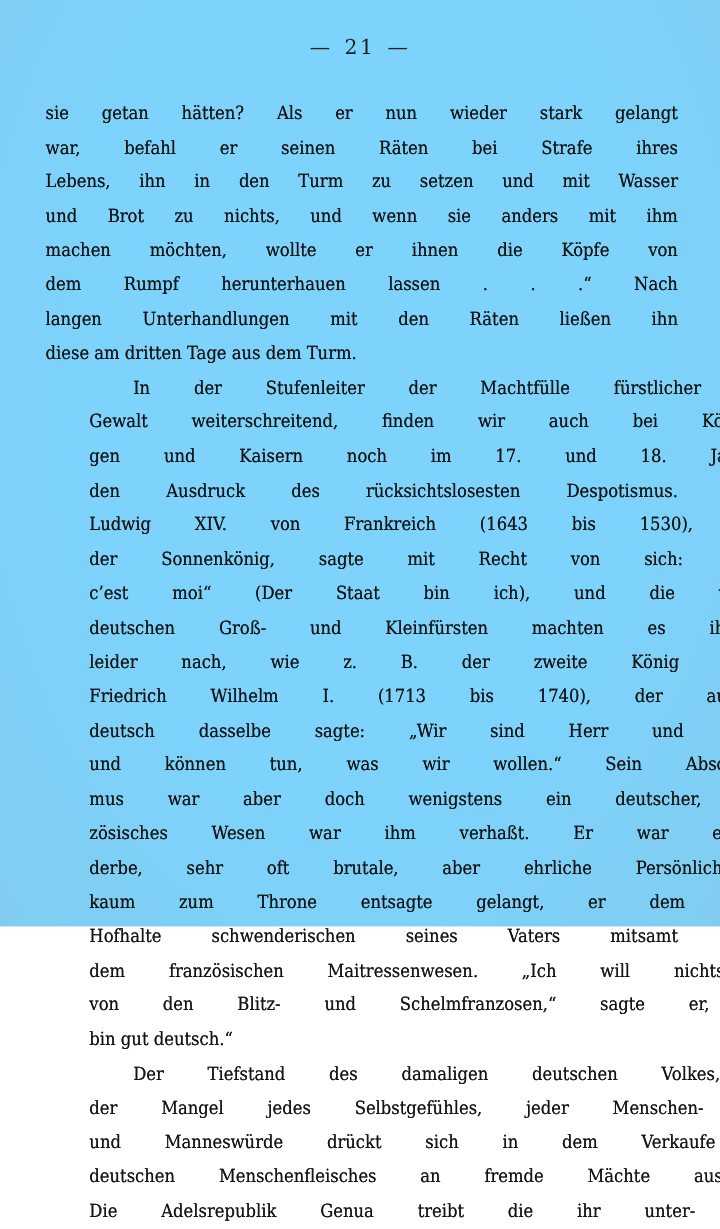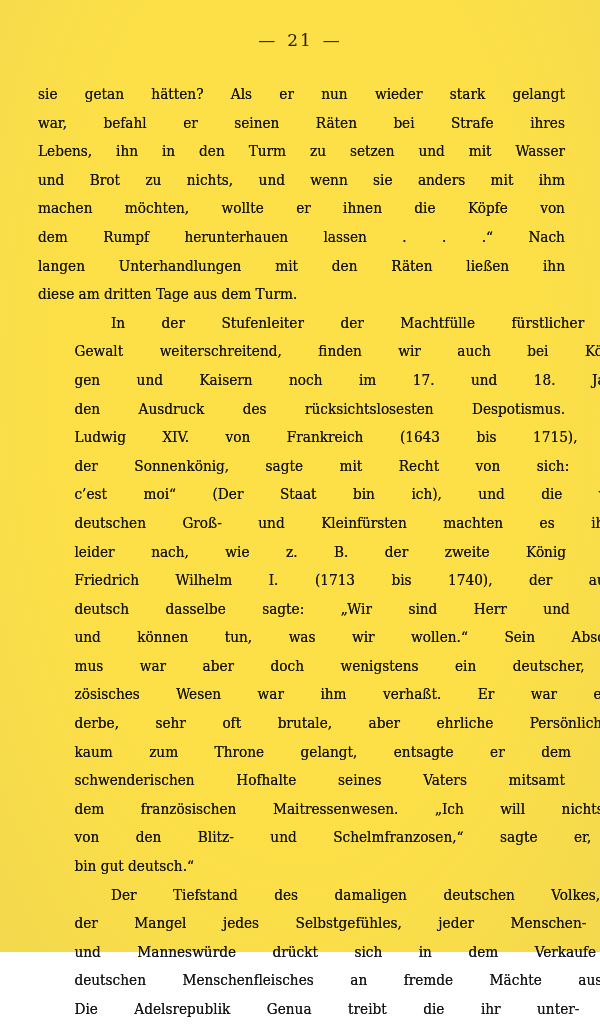--- a/index.html
+++ b/index.html
@@ -9,22 +9,22 @@
   }
   body {
     width: 600px;
     height: 1024px;
     overflow: hidden;
     font-family: "DejaVu Serif", serif;
   }
   .page {
     position: relative;
     width: 600px;
-    height: 952px;
-    background: #fde047;
+    height: 772px;
+    background: #7dd3fc;
     box-sizing: border-box;
   }
   
   .page::before {
     content: "";
     position: absolute;
     inset: 0;
     background:
       radial-gradient(ellipse at 50% 40%, rgba(255,255,255,0) 55%, rgba(160,150,140,0.10) 100%);
     pointer-events: none;
@@ -205,21 +205,21 @@
           <span>rücksichtslosesten</span>
           <span>Despotismus.</span>
         </span>
         <span class="line just">
           <span>Ludwig</span>
           <span>XIV.</span>
           <span>von</span>
           <span>Frankreich</span>
           <span>(1643</span>
           <span>bis</span>
-          <span>1715),</span>
+          <span>1530),</span>
         </span>
         <span class="line just">
           <span>der</span>
           <span>Sonnenkönig,</span>
           <span>sagte</span>
           <span>mit</span>
           <span>Recht</span>
           <span>von</span>
           <span>sich:</span>
           <span>„L’état</span>
@@ -311,29 +311,29 @@
           <span>oft</span>
           <span>brutale,</span>
           <span>aber</span>
           <span>ehrliche</span>
           <span>Persönlichkeit;</span>
         </span>
         <span class="line just">
           <span>kaum</span>
           <span>zum</span>
           <span>Throne</span>
+          <span>entsagte</span>
           <span>gelangt,</span>
-          <span>entsagte</span>
           <span>er</span>
           <span>dem</span>
           <span>ver-</span>
         </span>
         <span class="line just">
+          <span>Hofhalte</span>
           <span>schwenderischen</span>
-          <span>Hofhalte</span>
           <span>seines</span>
           <span>Vaters</span>
           <span>mitsamt</span>
         </span>
         <span class="line just">
           <span>dem</span>
           <span>französischen</span>
           <span>Maitressenwesen.</span>
           <span>„Ich</span>
           <span>will</span>

